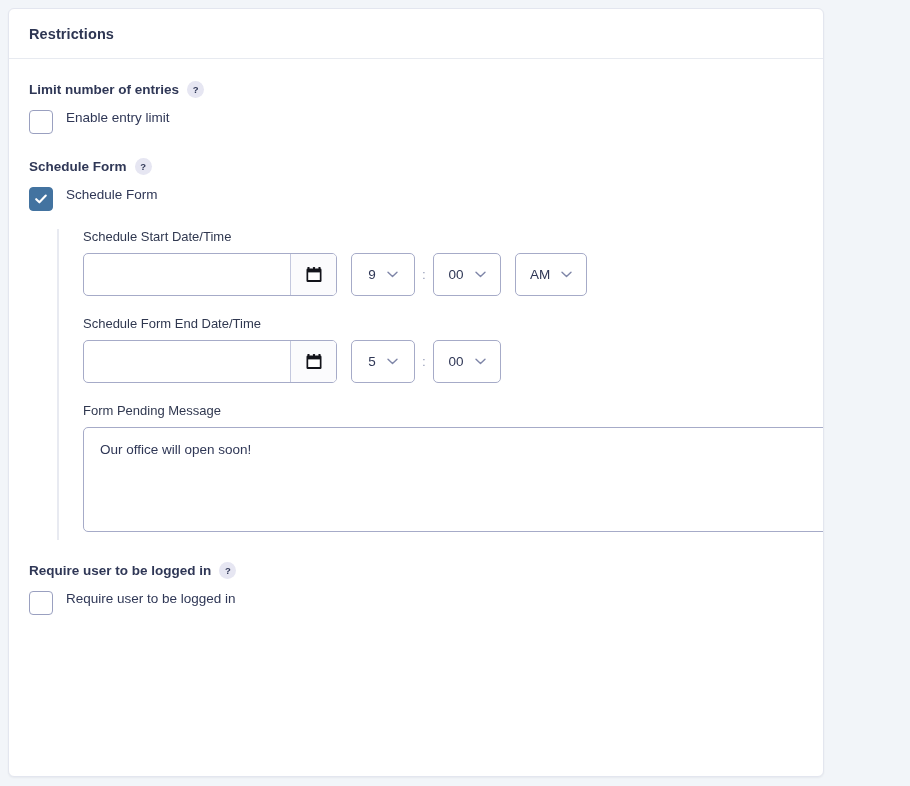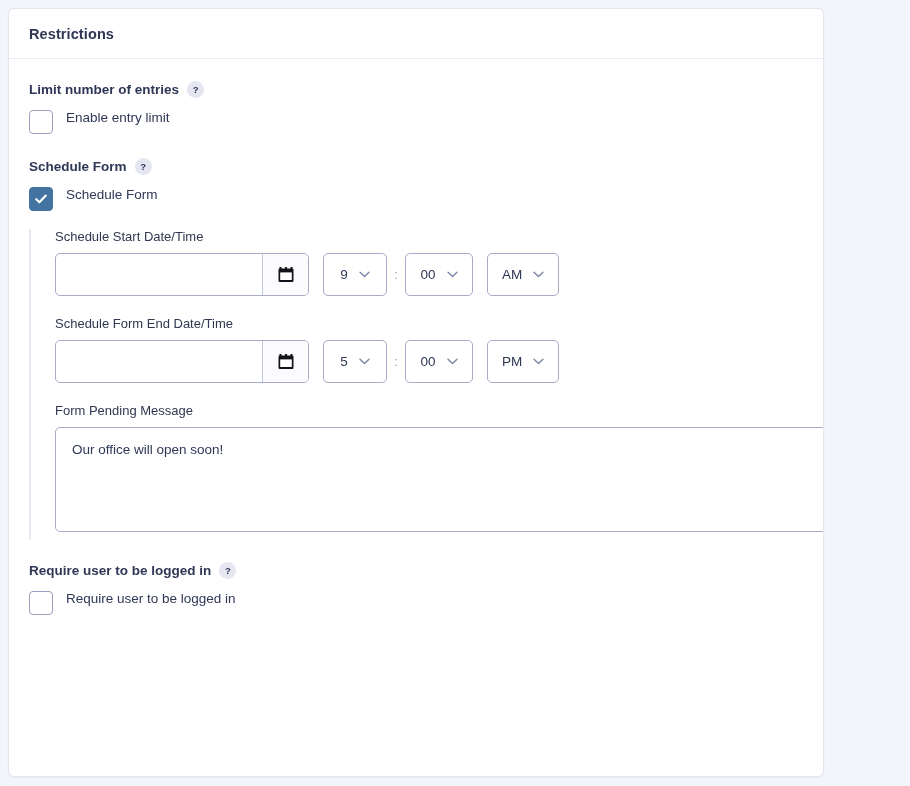--- a/index.html
+++ b/index.html
@@ -95,20 +95,21 @@
   .cbox svg { display: none; }
   .check-label {
     font-size: 13.5px;
     color: #2f3756;
     cursor: pointer;
   }
 
   
   .nested {
     margin-top: 18px;
+    margin-left: 28px;
     padding-left: 24px;
     border-left: 2px solid #e8eaf1;
     padding-bottom: 8px;
   }
   .field-label {
     font-size: 13px;
     color: #303850;
     margin-bottom: 9px;
   }
   .field-block { margin-bottom: 20px; }
@@ -305,26 +306,20 @@
 
             <span class="colon">:</span>
 
             <div class="sel sel-min">
               <span>00</span>
               <svg class="chev" width="11" height="7" viewBox="0 0 11 7">
                 <path d="M1 1.2 L5.5 5.6 L10 1.2" fill="none" stroke="#7f86a8" stroke-width="1.4" stroke-linecap="round" stroke-linejoin="round"></path>
               </svg>
             </div>
 
-            <div class="sel sel-ampm">
-              <span>PM</span>
-              <svg class="chev" width="11" height="7" viewBox="0 0 11 7">
-                <path d="M1 1.2 L5.5 5.6 L10 1.2" fill="none" stroke="#7f86a8" stroke-width="1.4" stroke-linecap="round" stroke-linejoin="round"></path>
-              </svg>
-            </div>
           </div>
         </div>
 
         <div class="field-block">
           <div class="field-label">Form Pending Message</div>
           <textarea class="ta" style="">Our office will open soon!</textarea>
         </div>
 
 
       </div>

